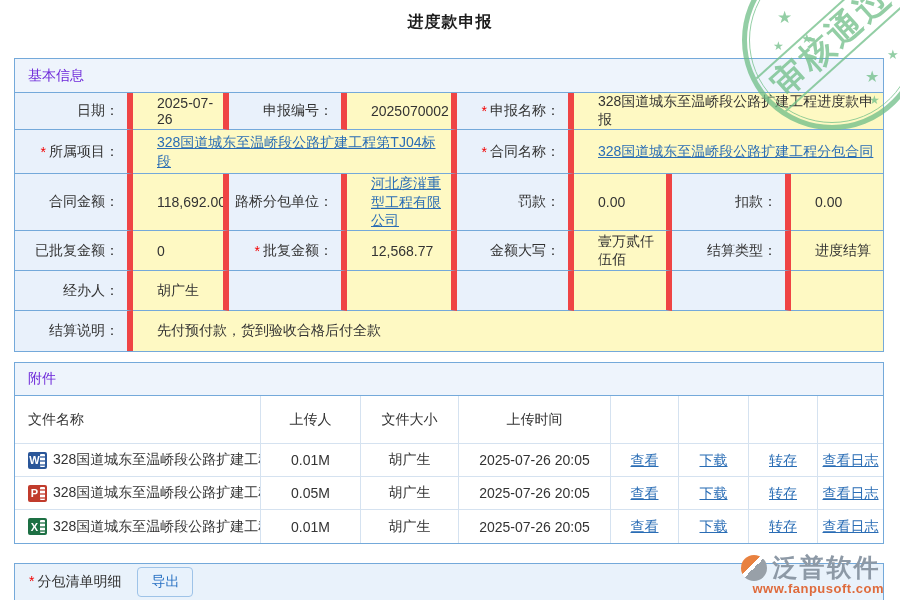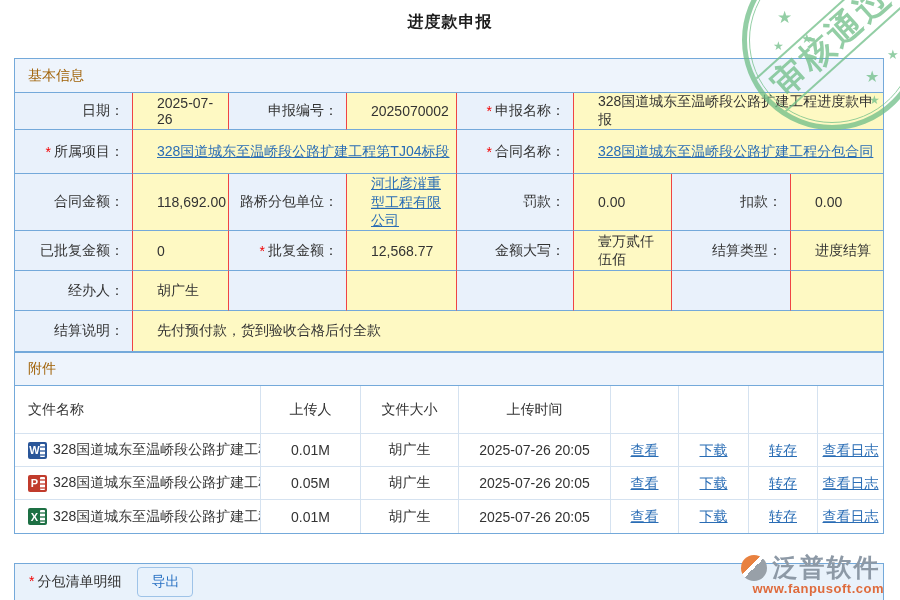--- a/index.html
+++ b/index.html
@@ -12,46 +12,46 @@
     text-align:center; padding-top:12px; font-size:16px;
     font-weight:bold; color:#1b1b1b; letter-spacing:1px;
   }
   .section {
     position:absolute; left:14px; width:870px;
     border:1px solid #74a9da; background:#fff;
   }
   .sec-bar {
     background:#eef4fc; border-bottom:1px solid #74a9da;
     display:flex; align-items:center; padding-left:13px;
-    font-size:14px; color:#a16207;
+    font-size:14px; color:#6d28d9;
   }
   
   #basic-section { top:58px; height:294px; }
   #basic-section .sec-bar { height:34px; }
   .bgrid {
     display:grid;
     grid-template-columns:118px 96px 118px 110px 117px 98px 119px 92px;
     grid-template-rows:37px 44px 57px 40px 40px 40px;
   }
   .cell {
-    border-right:1px solid #ef4444; border-bottom:1px solid #74a9da;
+    border-right:6px solid #ef4444; border-bottom:1px solid #74a9da;
     display:flex; align-items:center; font-size:14px; overflow:hidden;
   }
   .cell.lastcol { border-right:none; }
   .cell.lastrow { border-bottom:none; }
   .lbl { background:#e9f1fb; justify-content:flex-end; text-align:right;
          padding:2px 8px 2px 4px; color:#333; }
   .val { background:#fef9c3; padding:2px 6px 2px 24px; }
   .sp2-4 { grid-column:2/5; }
   .sp6-8 { grid-column:6/9; }
   .sp2-8 { grid-column:2/9; }
   .req { color:#f20000; margin-right:3px; font-size:14px; }
   a.lnk { color:#2a6db5; text-decoration:underline; cursor:pointer; line-height:1.35; }
   
-  #attach-section { top:352px; height:182px; }
+  #attach-section { top:362px; height:182px; }
   #attach-section .sec-bar { height:33px; }
   .agrid {
     display:grid;
     grid-template-columns:246px 100px 98px 152px 68px 70px 69px 65px;
   }
   .ahead { grid-auto-rows:48px; }
   .arow  { grid-auto-rows:33px; }
   .acell {
     border-right:1px solid #d5e2f0; border-bottom:1px solid #d5e2f0;
     display:flex; align-items:center; justify-content:center;

